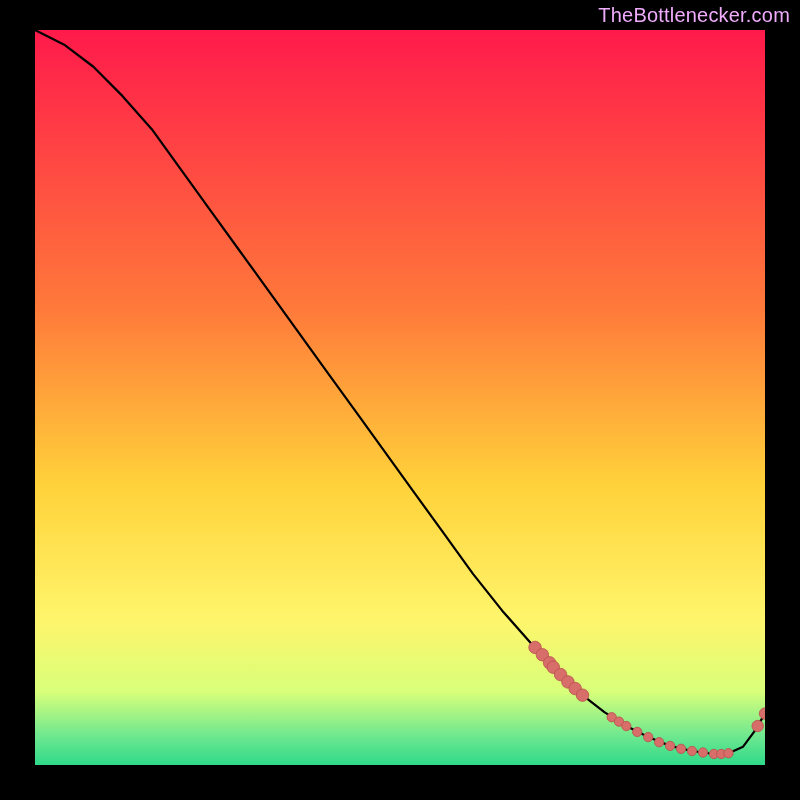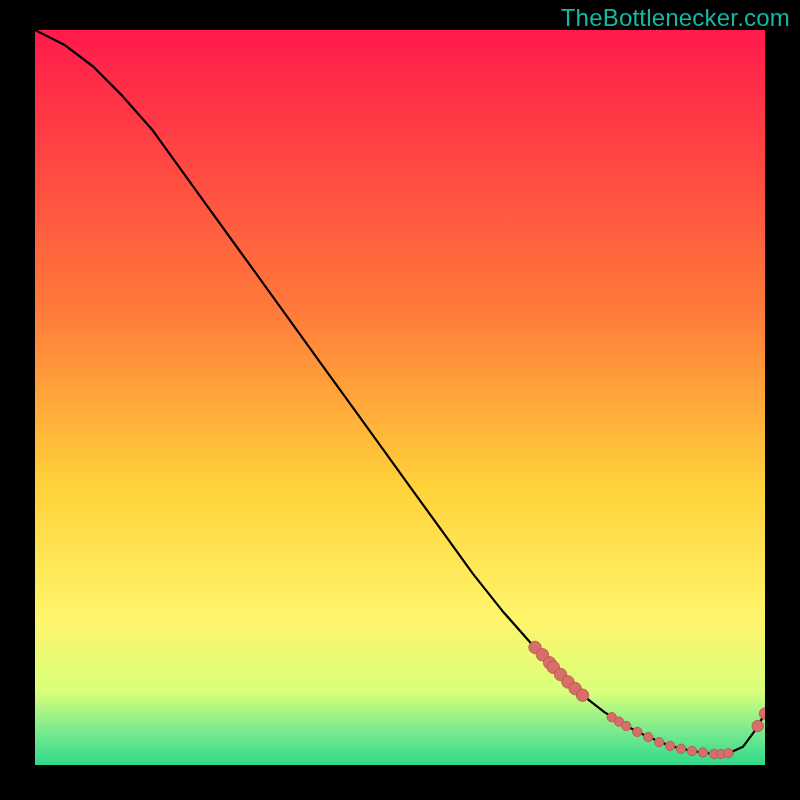--- a/index.html
+++ b/index.html
@@ -13,22 +13,22 @@
   }
   .stage {
     position: relative;
     width: 800px;
     height: 800px;
   }
   .attribution {
     position: absolute;
     top: 4px;
     right: 10px;
-    color: #14b8a6;
-    font-size: 24px;
+    color: #f0abfc;
+    font-size: 20px;
     font-weight: 400;
     letter-spacing: 0.2px;
   }
   .plot {
     position: absolute;
     left: 35px;
     top: 30px;
     width: 730px;
     height: 735px;
   }

